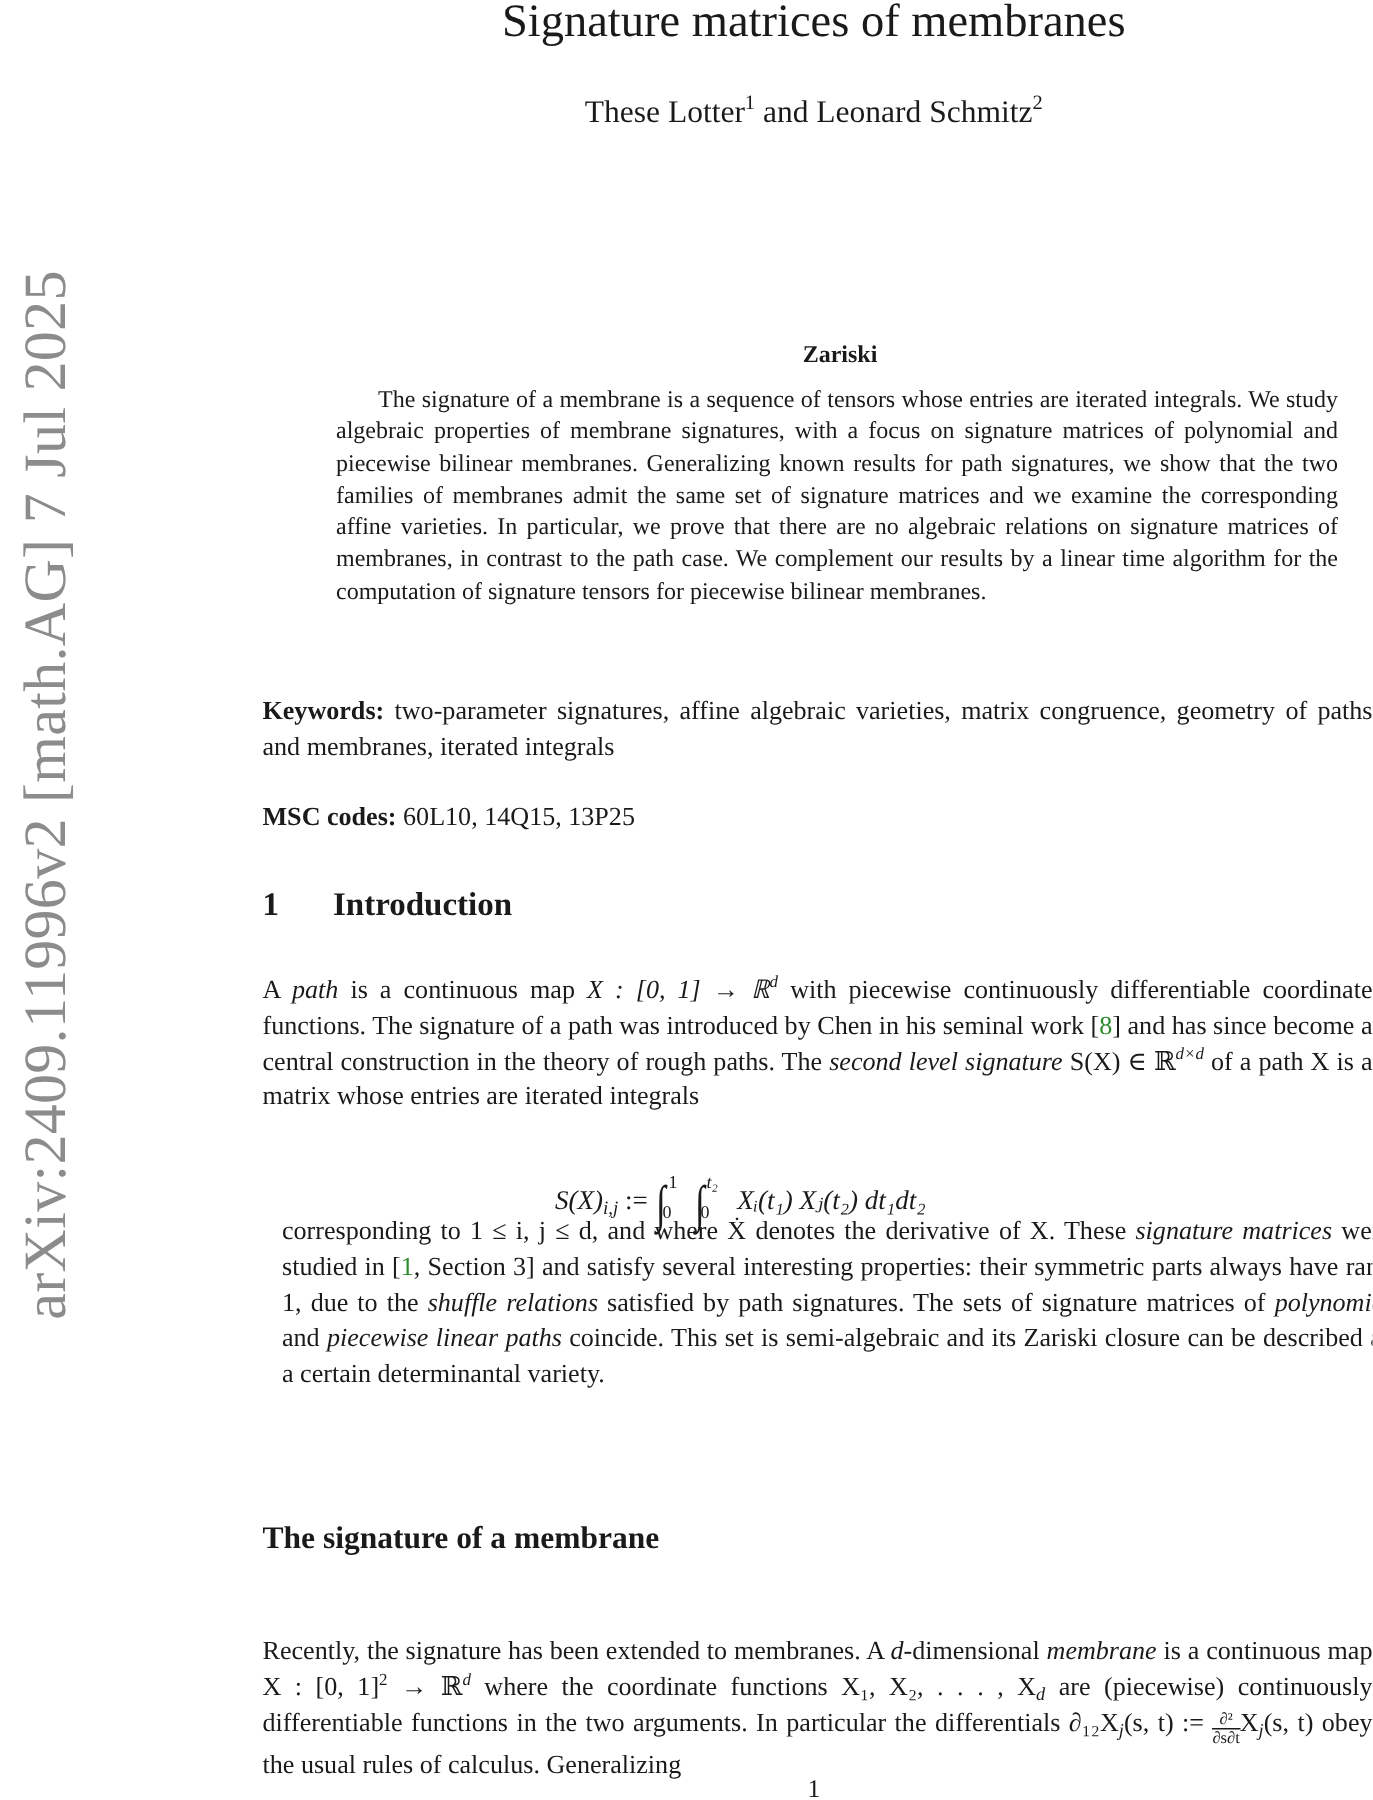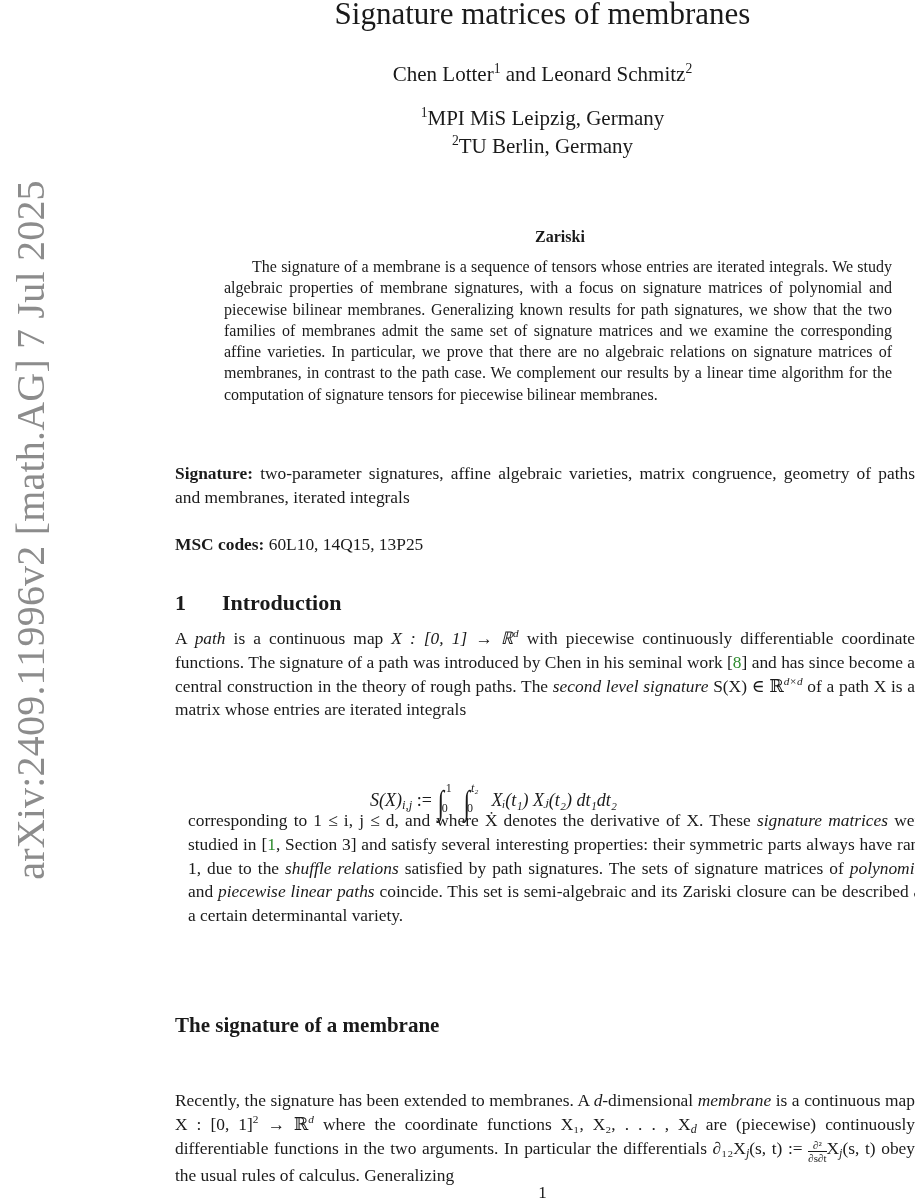--- a/index.html
+++ b/index.html
@@ -43,21 +43,21 @@
     position: absolute; left: 175px; width: 740px;
     font-size: 17.4px; line-height: 23.8px; text-align: justify;
   }
   .keywords { top: 462px; }
   .msc { top: 533px; }
   .section-heading {
     position: absolute; top: 586px; left: 175px;
     font-size: 22px; font-weight: bold; line-height: 34px;
   }
   .section-heading .num { display: inline-block; width: 47px; }
-  .intro-p1 { top: 627px; }
+  .intro-p1 { top: 648px; }
   .equation {
     position: absolute; top: 778px; left: 370px; width: 360px; height: 50px;
     font-size: 18px; line-height: 28px; font-style: italic;
   }
   .intro-p2 { top: 809px; margin-left: 13px; }
   .subsection-heading {
     position: absolute; top: 1011px; left: 175px;
     font-size: 21px; font-weight: bold; line-height: 28px;
   }
   .memb-p1 { top: 1089px; }
@@ -80,33 +80,31 @@
 </head>
 <body>
 
 <div class="sidebar-stamp">
   <span>arXiv:2409.11996v2  [math.AG]  7 Jul 2025</span>
 </div>
 
 <div class="title">Signature matrices of membranes</div>
 
 <div class="authors">
-  <span>Chen Lotter</span><sup>1</sup><span style="white-space:pre"> and </span><span>Leonard Schmitz</span><sup>2</sup>
+  <span>These Lotter</span><sup>1</sup><span style="white-space:pre"> and </span><span>Leonard Schmitz</span><sup>2</sup>
 </div>
 
 <div class="affil">
-  <div><sup>1</sup><span>MPI MiS Leipzig, Germany</span></div>
-  <div><sup>2</sup><span>TU Berlin, Germany</span></div>
 </div>
 
 <div class="abstract-heading">Zariski</div>
 <div class="abstract-body">The signature of a membrane is a sequence of tensors whose entries are iterated integrals. We study algebraic properties of membrane signatures, with a focus on signature matrices of polynomial and piecewise bilinear membranes. Generalizing known results for path signatures, we show that the two families of membranes admit the same set of signature matrices and we examine the corresponding affine varieties. In particular, we prove that there are no algebraic relations on signature matrices of membranes, in contrast to the path case. We complement our results by a linear time algorithm for the computation of signature tensors for piecewise bilinear membranes.</div>
 
 <div class="body-text keywords">
-  <b>Signature:</b><span> two-parameter signatures, affine algebraic varieties, matrix congruence, geometry of paths and membranes, iterated integrals</span>
+  <b>Keywords:</b><span> two-parameter signatures, affine algebraic varieties, matrix congruence, geometry of paths and membranes, iterated integrals</span>
 </div>
 
 <div class="body-text msc">
   <b>MSC codes:</b><span> 60L10, 14Q15, 13P25</span>
 </div>
 
 <div class="section-heading">
   <span class="num">1</span><span>Introduction</span>
 </div>
 

